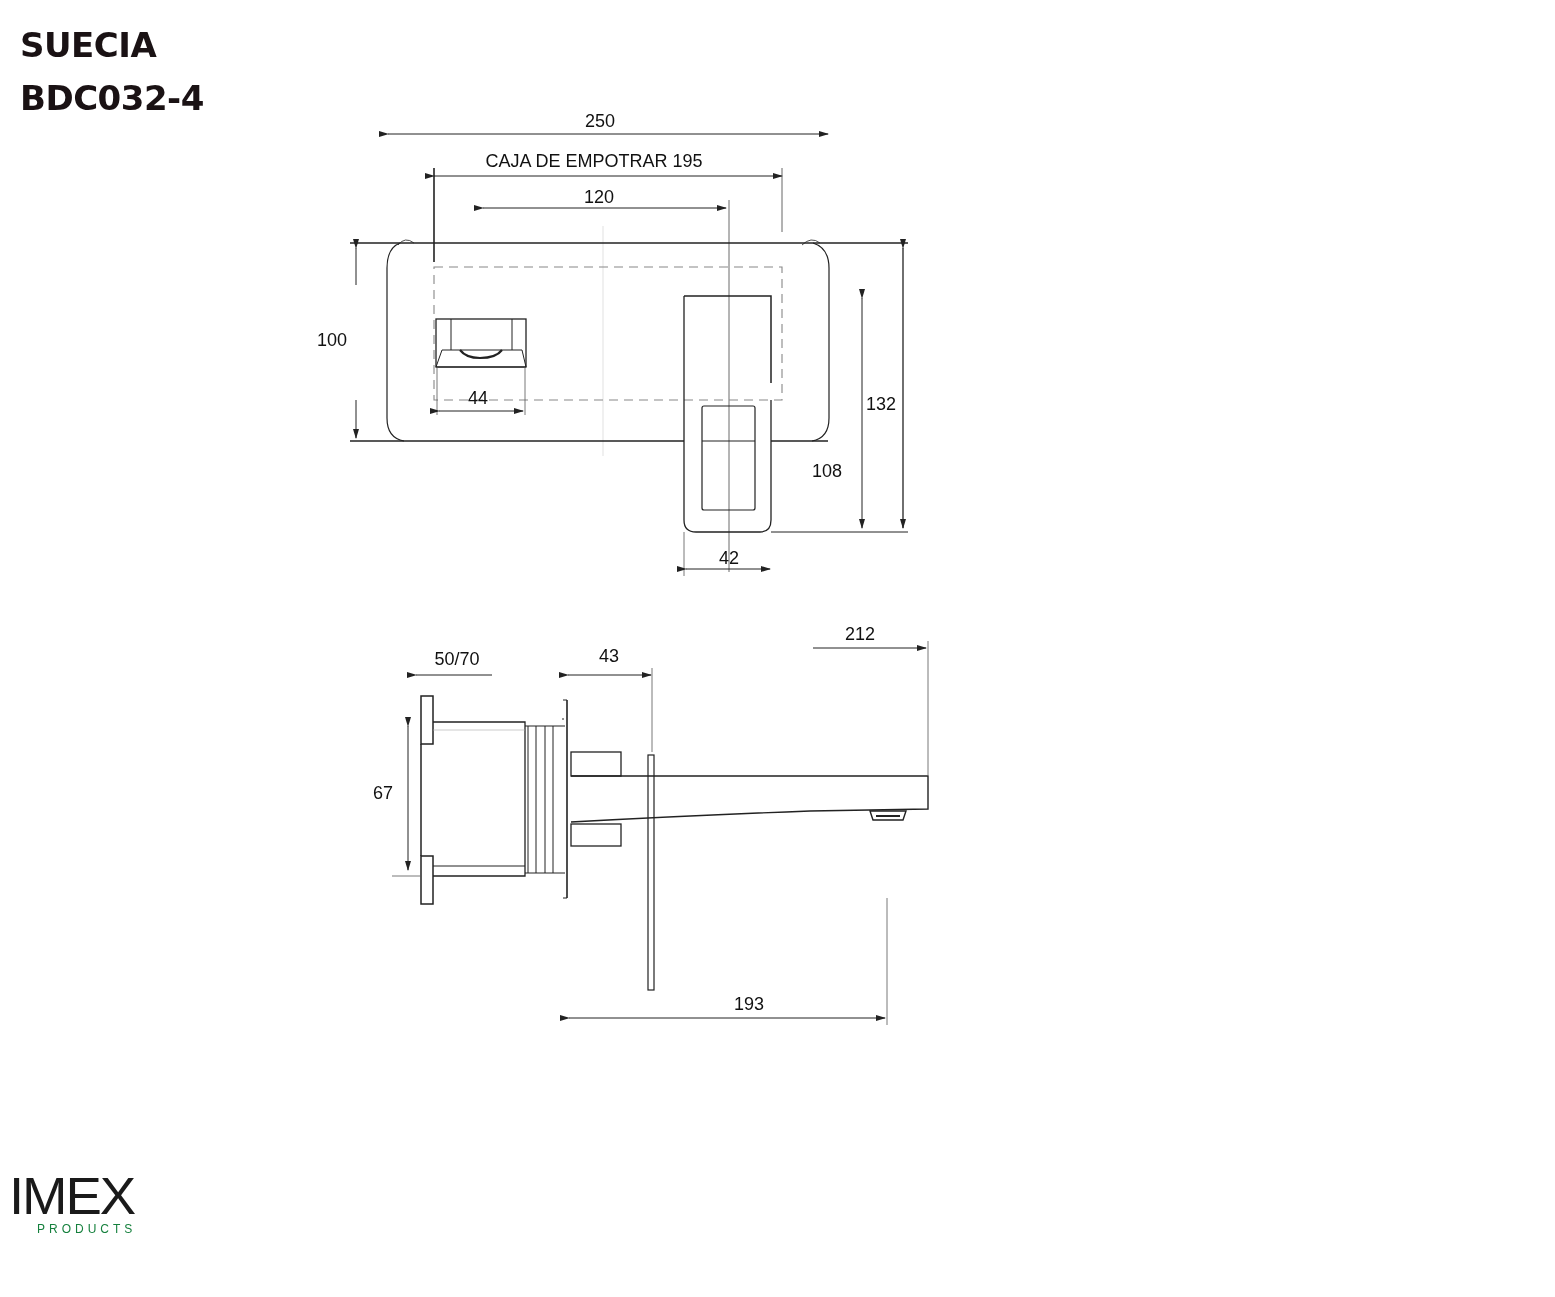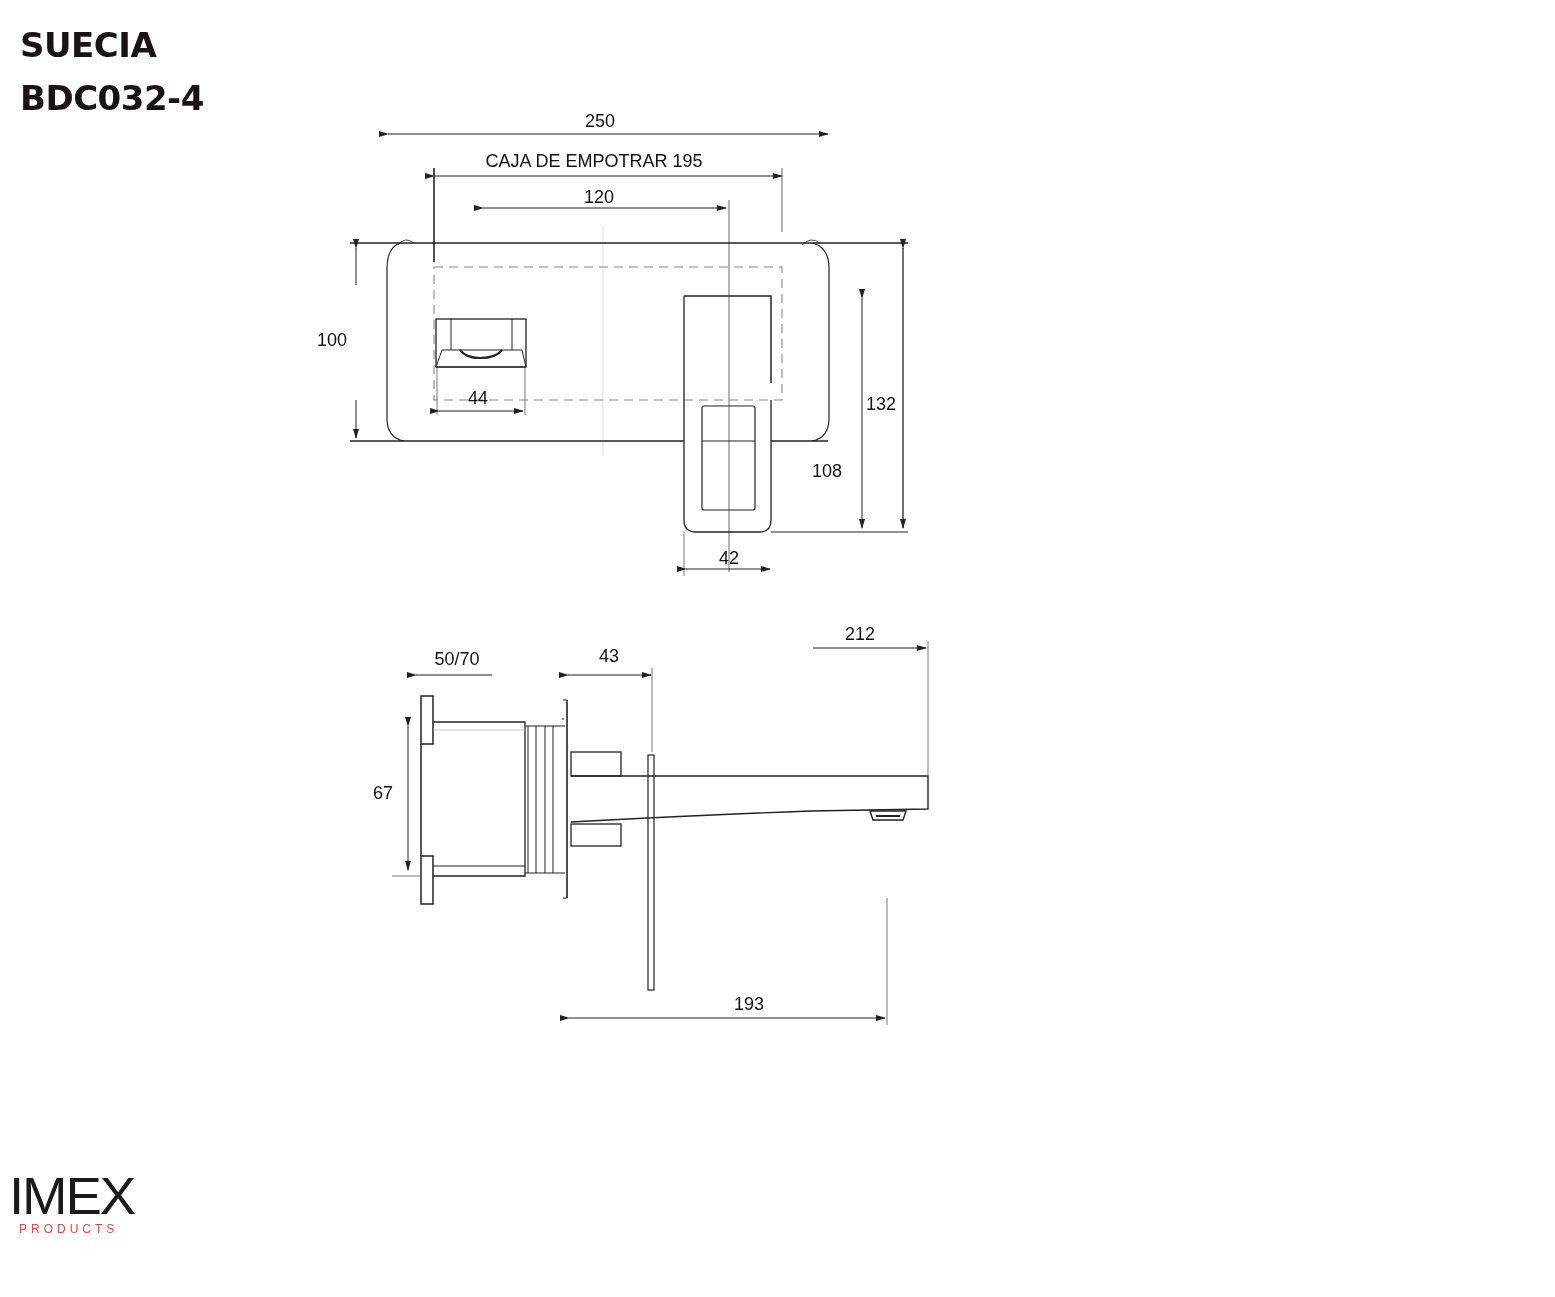--- a/index.html
+++ b/index.html
@@ -4,21 +4,21 @@
 <style>
   html, body { margin:0; padding:0; background:#ffffff; }
   body { width:1555px; height:1297px; position:relative; overflow:hidden; font-family:"Liberation Sans", sans-serif; color:#111; }
   .title { position:absolute; left:20px; font-family:"DejaVu Sans", sans-serif; font-weight:bold; font-size:34px; color:#1a1214; letter-spacing:-0.5px; line-height:1; }
   #t1 { top:28px; }
   #t2 { top:81px; }
   svg.drawing { position:absolute; left:0; top:0; }
   .dim { font-family:"Liberation Sans", sans-serif; font-size:18px; fill:#111; }
   .logo { position:absolute; left:9px; top:1170px; width:140px; }
   .logo-main { font-family:"Liberation Sans", sans-serif; font-size:52px; font-weight:400; color:#1a1a1a; letter-spacing:-2px; line-height:1; transform:scaleX(1.05); transform-origin:left; }
-  .logo-sub { font-family:"Liberation Sans", sans-serif; font-size:12px; letter-spacing:4px; color:#ef4444; margin-left:10px; margin-top:0px; }
+  .logo-sub { font-family:"Liberation Sans", sans-serif; font-size:12px; letter-spacing:4px; color:#15803d; margin-left:28px; margin-top:0px; }
 </style>
 </head>
 <body>
 
 <div class="title" id="t1">SUECIA</div>
 <div class="title" id="t2">BDC032-4</div>
 
 <svg class="drawing" width="1555" height="1297" viewBox="0 0 1555 1297">
   <defs>
     <marker id="arr" markerWidth="10" markerHeight="6" refX="9" refY="3" orient="auto" markerUnits="userSpaceOnUse">

